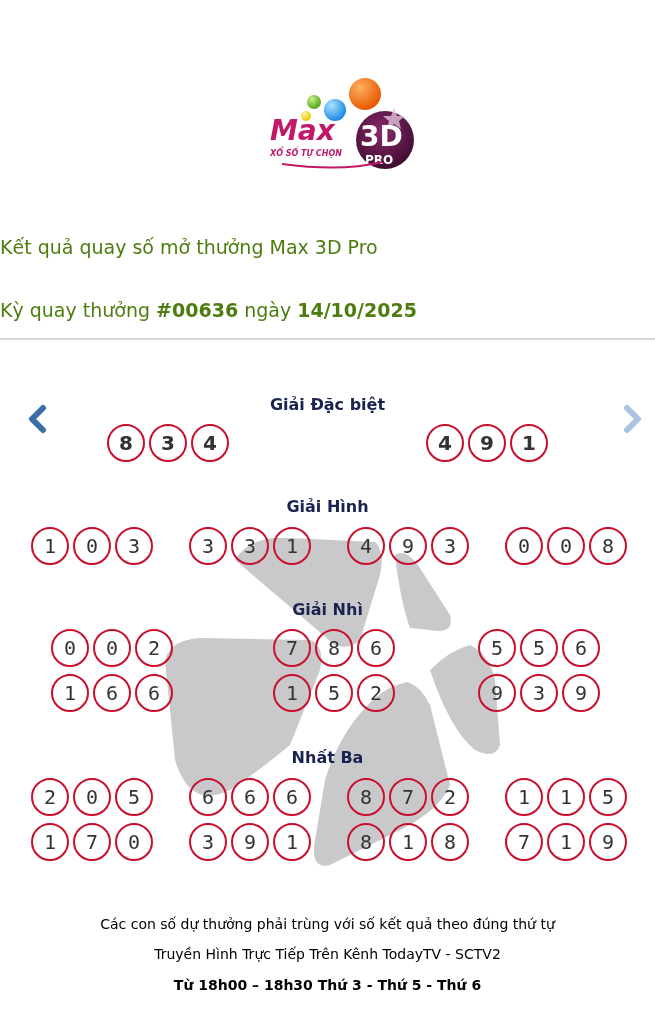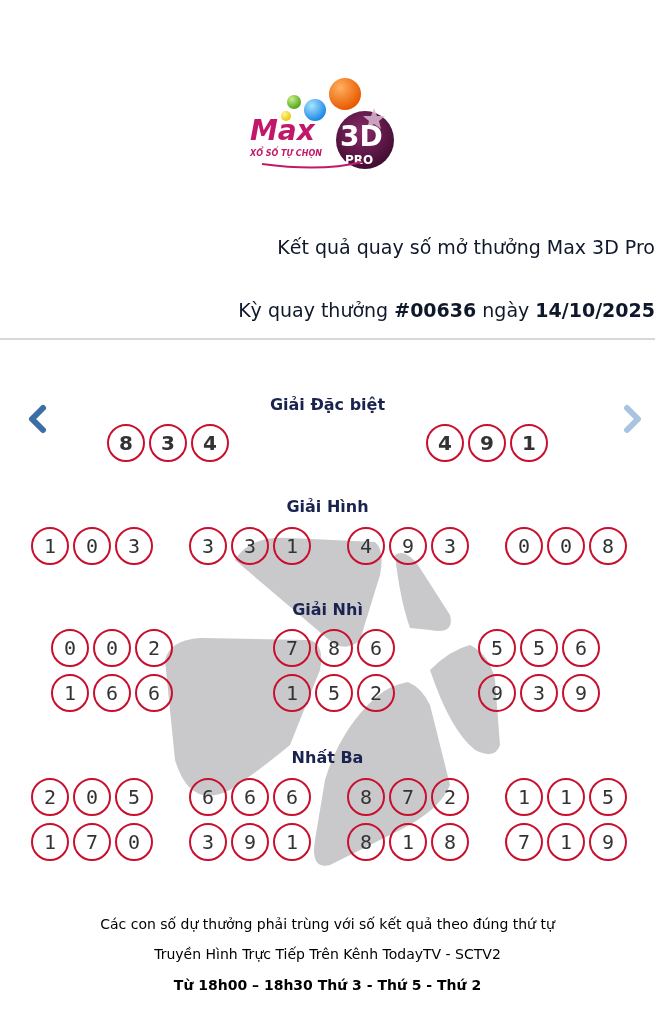--- a/index.html
+++ b/index.html
@@ -1,21 +1,21 @@
 <!DOCTYPE html>
 <html><head>
 <meta charset="utf-8">
 <style>
   * { box-sizing: border-box; margin: 0; padding: 0; }
   html, body { width: 655px; height: 1030px; background: #ffffff; overflow: hidden; }
   body { font-family: "DejaVu Sans", "Liberation Sans", sans-serif; color: #1a2350; position: relative; }
 
-  .logo { position: absolute; left: 242px; top: 72px; width: 160px; height: 105px; }
-
-  .title-line { position: absolute; left: 0; width: 655px; text-align: right; color: #0f172a; }
+  .logo { position: absolute; left: 262px; top: 72px; width: 160px; height: 105px; }
+
+  .title-line { position: absolute; left: 0; width: 655px; text-align: left; color: #4d7c0f; }
   .title-1 { top: 236px; font-size: 19px; }
   .title-2 { top: 279px; font-size: 19px; margin-top: 20px; }
   .title-2 b { font-weight: bold; }
 
   .divider { position: absolute; left: 0; top: 338px; width: 655px; height: 2px; background: #d8d8d8; }
 
   .watermark { position: absolute; left: 150px; top: 520px; width: 350px; height: 350px; }
 
   .nav-arrow { position: absolute; top: 404px; width: 24px; height: 30px; cursor: pointer; }
   .nav-prev { left: 26px; }
@@ -214,13 +214,13 @@
   <div class="ball mono">8</div>
 </div>
 <div class="ball-group" style="left:505px; top:823px;">
   <div class="ball mono">7</div>
   <div class="ball mono">1</div>
   <div class="ball mono">9</div>
 </div>
 
 <div class="footer-line footer-1">Các con số dự thưởng phải trùng với số kết quả theo đúng thứ tự</div>
 <div class="footer-line footer-2">Truyền Hình Trực Tiếp Trên Kênh TodayTV - SCTV2</div>
-<div class="footer-line footer-3">Từ 18h00 – 18h30 Thứ 3 - Thứ 5 - Thứ 2</div>
+<div class="footer-line footer-3">Từ 18h00 – 18h30 Thứ 3 - Thứ 5 - Thứ 6</div>
 
 </body></html>

